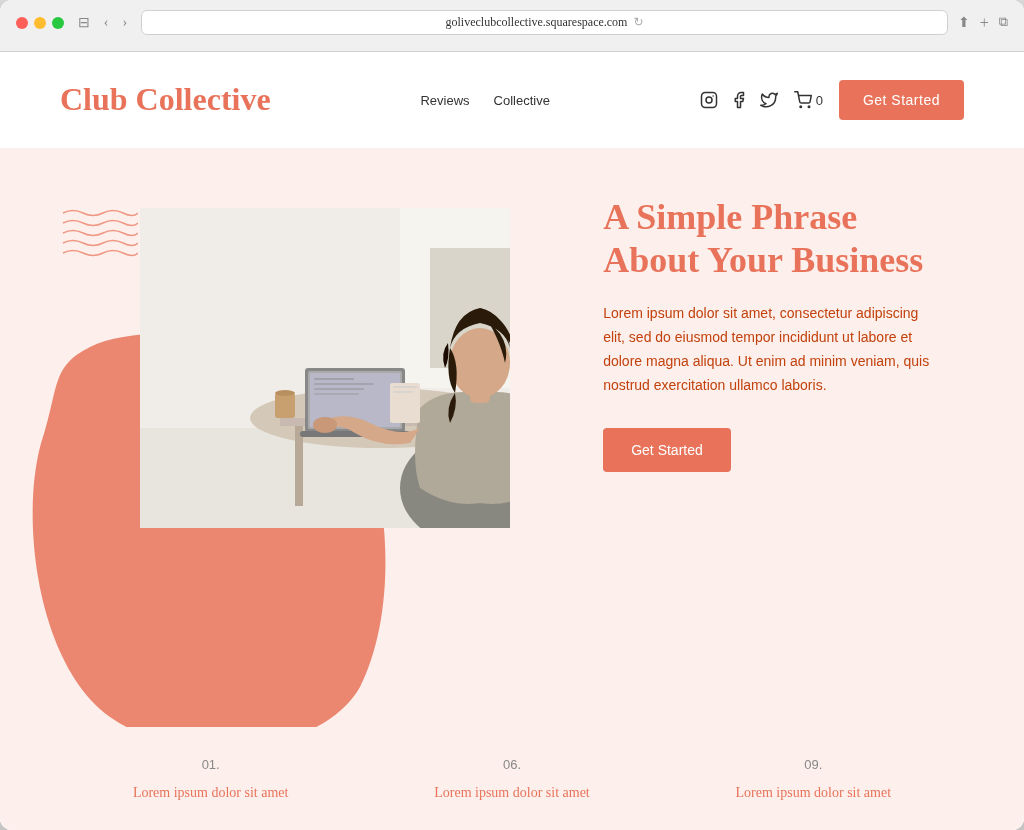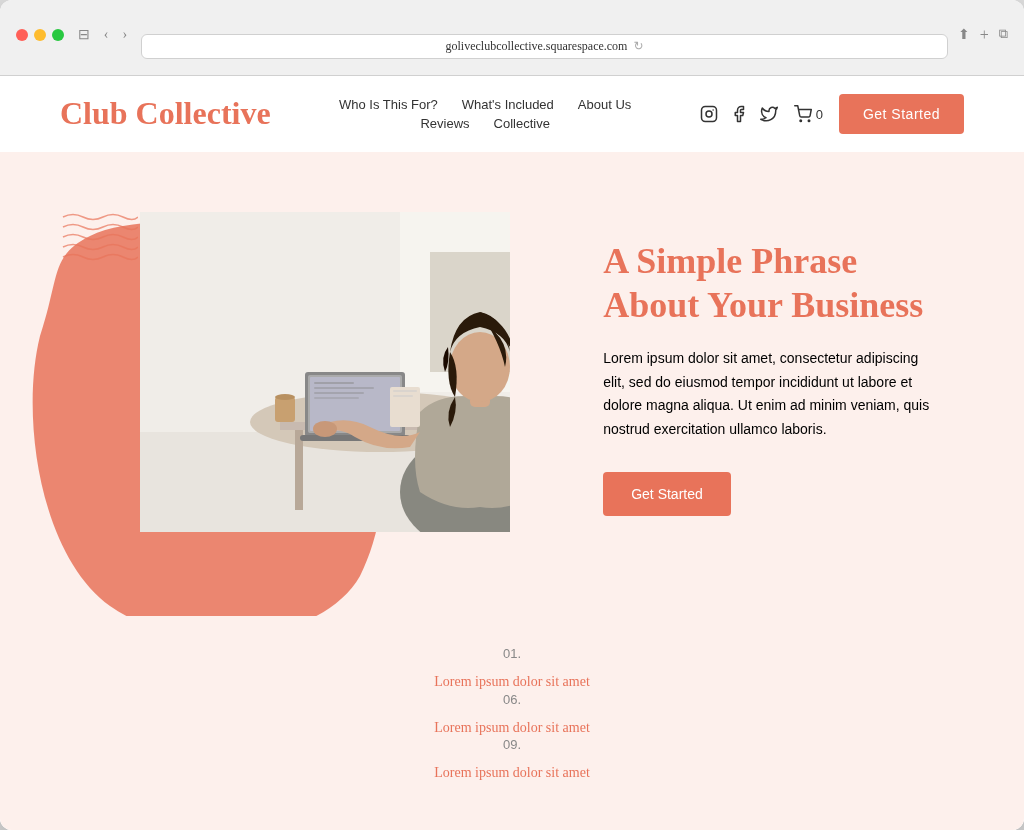--- a/index.html
+++ b/index.html
@@ -97,21 +97,21 @@
       flex: 1;
       background: #fff;
       overflow: hidden;
       display: flex;
       flex-direction: column;
     }
 
     
     .site-header {
       background: #fff;
-      padding: 18px 60px;
+      padding: 28px 60px;
       display: flex;
       align-items: center;
       justify-content: space-between;
       flex-shrink: 0;
       border-bottom: none;
     }
 
     .site-logo {
       font-size: 32px;
       font-weight: 700;
@@ -237,63 +237,62 @@
       );
       position: relative;
       display: flex;
       align-items: center;
       justify-content: center;
     }
 
     .hero-right {
       width: 45%;
       display: flex;
-      align-items: center;
-      padding: 28px 60px 40px 40px;
+      align-items: flex-start;
+      padding: 48px 60px 40px 40px;
     }
 
     .hero-content {
       max-width: 340px;
     }
 
     .hero-title {
       font-size: 36px;
       color: #e8735a;
       line-height: 1.2;
       margin-bottom: 20px;
       font-family: Georgia, serif;
     }
 
     .hero-body {
       font-size: 14px;
-      color: #000000;
+      color: #c2410c;
       line-height: 1.7;
       margin-bottom: 30px;
       font-family: 'Helvetica Neue', Arial, sans-serif;
     }
 
     .hero-cta {
       background: #e8735a;
       color: #fff;
       border: none;
       padding: 14px 28px;
       font-size: 14px;
       border-radius: 4px;
       cursor: pointer;
       font-family: 'Helvetica Neue', Arial, sans-serif;
     }
 
     
     .features-section {
       background: #fdf0ec;
       display: flex;
-      padding: 30px 60px 48px;
+      padding: 30px 60px 28px;
       gap: 0;
       flex-shrink: 0;
-      flex-direction: column;
     }
 
     .feature-item {
       flex: 1;
       text-align: center;
       padding: 0 20px;
     }
 
     .feature-number {
       font-size: 13px;
@@ -327,45 +326,40 @@
       <div class="traffic-lights">
         <div class="tl tl-red"></div>
         <div class="tl tl-yellow"></div>
         <div class="tl tl-green"></div>
       </div>
       <div class="browser-controls">
         <span>⊟</span>
         <span>‹</span>
         <span>›</span>
       </div>
-      <div class="address-bar-row" style="flex:1;margin-top:24px;">
+      <div class="address-bar-row" style="flex:1;">
         <div class="address-bar">
           <span>goliveclubcollective.squarespace.com</span>
           <span style="color:#aaa;">↻</span>
         </div>
       </div>
       <div class="browser-actions">
         <span style="font-size:14px;">⬆</span>
         <span style="font-size:16px;">+</span>
         <span style="font-size:13px;">⧉</span>
       </div>
     </div>
   </div>
 
   <div class="website">
 
     <header class="site-header">
       <div class="site-logo">Club Collective</div>
 
       <nav class="site-nav">
-        <div class="nav-row">
-          <a class="nav-link">Who Is This For?</a>
-          <a class="nav-link">What's Included</a>
-          <a class="nav-link">About Us</a>
-        </div>
         <div class="nav-row">
           <a class="nav-link">Reviews</a>
           <a class="nav-link">Collective</a>
         </div>
       </nav>
 
       <div class="site-actions">
         <div class="social-icons">
 
           <div class="social-icon">

